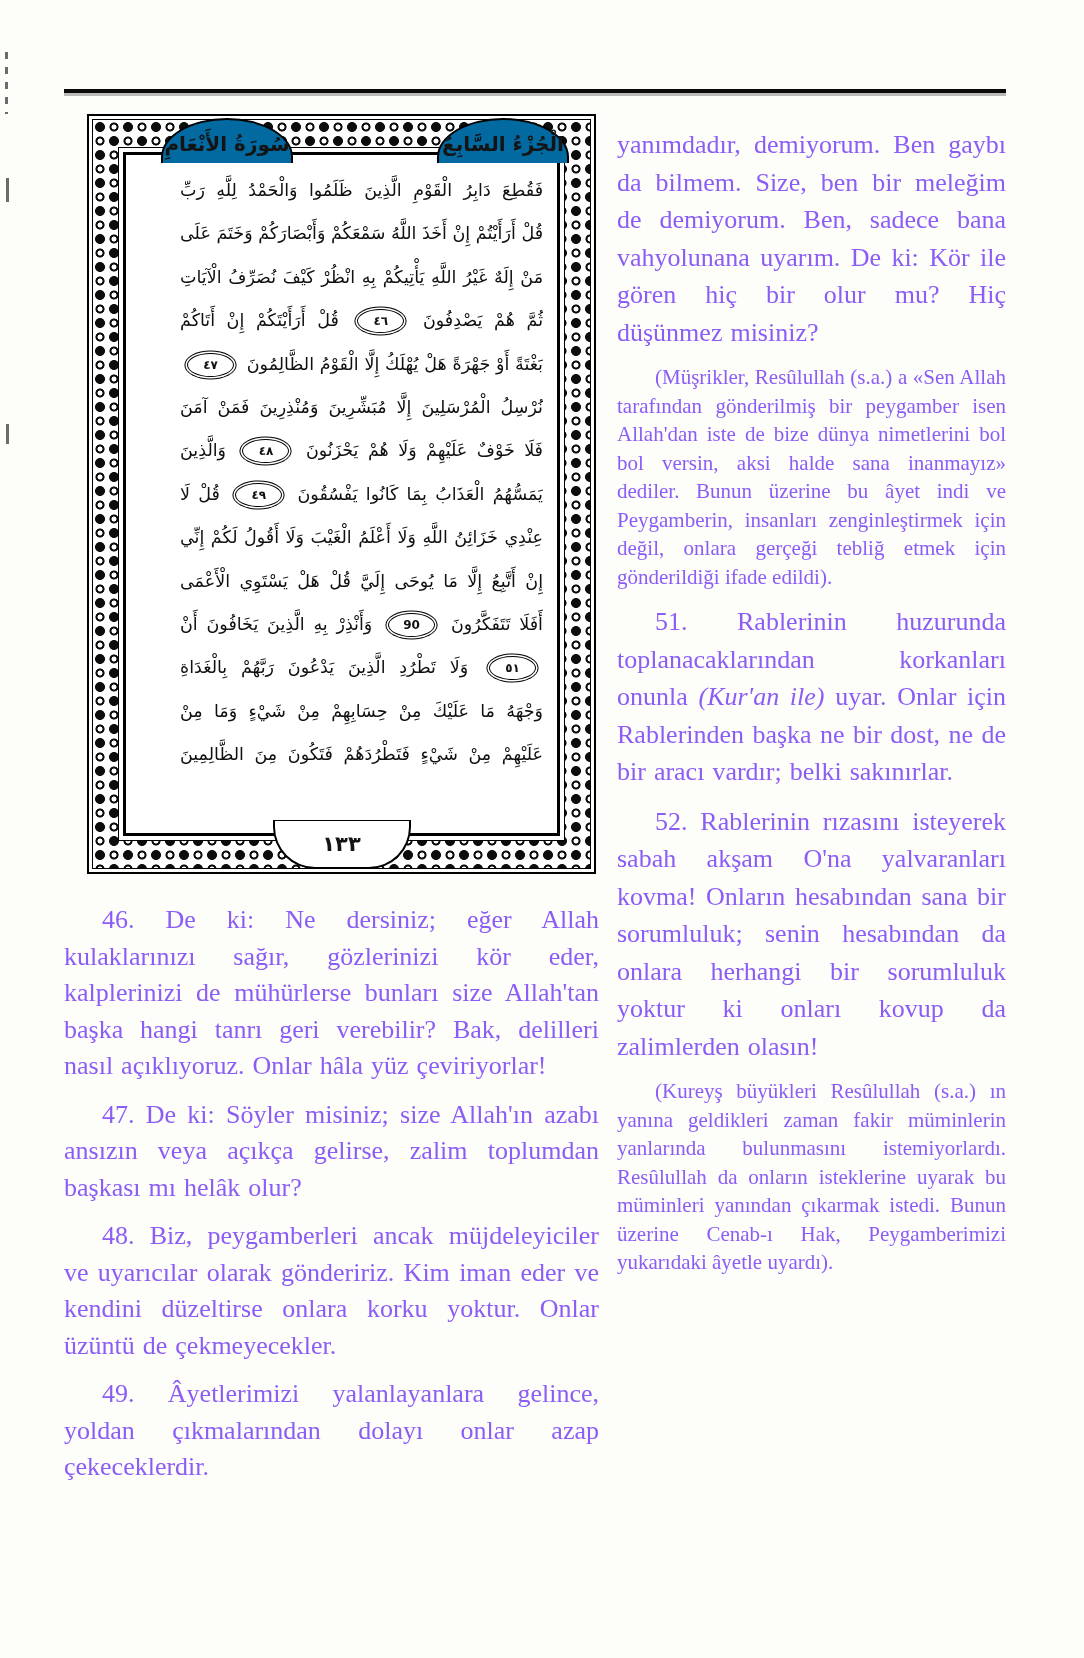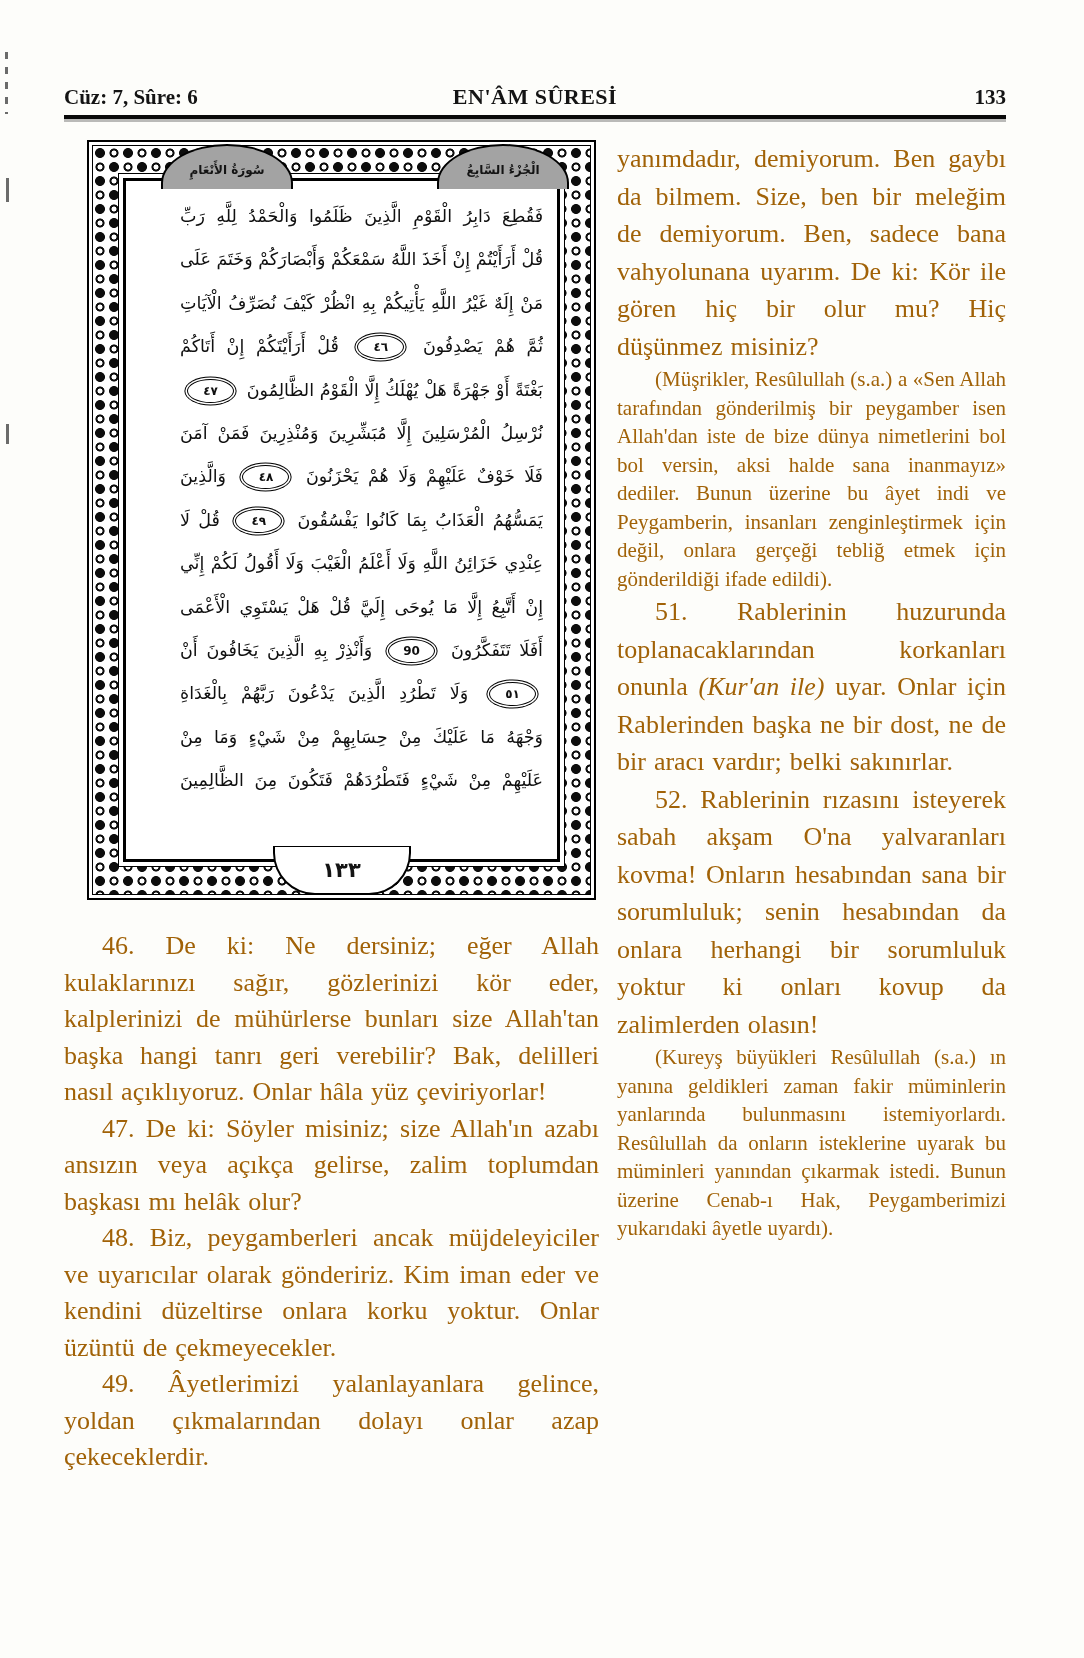--- a/index.html
+++ b/index.html
@@ -75,60 +75,55 @@
     display:inline-flex; align-items:center; justify-content:center;
     width:47px; height:24px;
     border:1.3px solid #000; border-radius:50%;
     box-shadow:0 0 0 1.6px #fff, 0 0 0 2.6px #000;
     font-size:12px; line-height:1; font-weight:bold;
     margin:0 7px; vertical-align:middle;
     background:#fff;
   }
   .tab {
     position:absolute; top:2px; height:45px; z-index:3;
-    background:#a3a3a3; border:2px solid #000; border-bottom:none;
+    background:#0369a1; border:2px solid #000; border-bottom:none;
     border-radius:55% 55% 0 0 / 95% 95% 0 0;
     display:flex; align-items:center; justify-content:center;
-    font-family:"DejaVu Sans",sans-serif; font-size:12px; font-weight:bold;
+    font-family:"DejaVu Sans",sans-serif; font-size:20px; font-weight:bold;
     direction:rtl; padding-top:4px;
   }
   .tab-sura { left:72px;  width:132px; }
   .tab-juz  { left:348px; width:132px; }
   .page-cartouche {
     position:absolute; bottom:3px; left:50%; transform:translateX(-50%);
     width:138px; height:49px; z-index:3;
     background:#fff; border:2px solid #000; border-top:1.5px solid #000;
     border-radius:0 0 42px 42px;
     display:flex; align-items:center; justify-content:center;
     font-family:"DejaVu Sans",sans-serif; font-size:21px; font-weight:bold;
   }
 
   
-  .para { text-align:justify; color:#a16207; }
+  .para { text-align:justify; color:#8b5cf6;margin-top:12px; }
   .para.body  { font-size:26px; line-height:36.5px; word-spacing:1.5px; }
   .para.small { font-size:21px; line-height:28.5px; }
   .para.indent { text-indent:38px; }
   .para .it { font-style:italic; }
   .col-right .para.body { line-height:37.5px; }
   .text-block { margin-top:28px; }
 </style>
 </head>
 <body>
 
 <div class="page">
 
   <div class="artifact a1"></div>
   <div class="artifact a2"></div>
   <div class="artifact a3"></div>
 
-  <header class="header">
-    <span class="h-left">Cüz: 7, Sûre: 6</span>
-    <span class="h-center">EN'ÂM SÛRESİ</span>
-    <span class="h-right">133</span>
-  </header>
   <div class="header-rule"></div>
 
   <main class="content">
 
     <section class="col-left">
       <div class="quran-frame">
         <div class="band">
           <div class="inner1">
             <div class="inner2">
                 <div class="aline"><span>فَقُطِعَ دَابِرُ الْقَوْمِ الَّذِينَ ظَلَمُوا وَالْحَمْدُ لِلَّهِ رَبِّ الْعَالَمِينَ</span>  </div>

